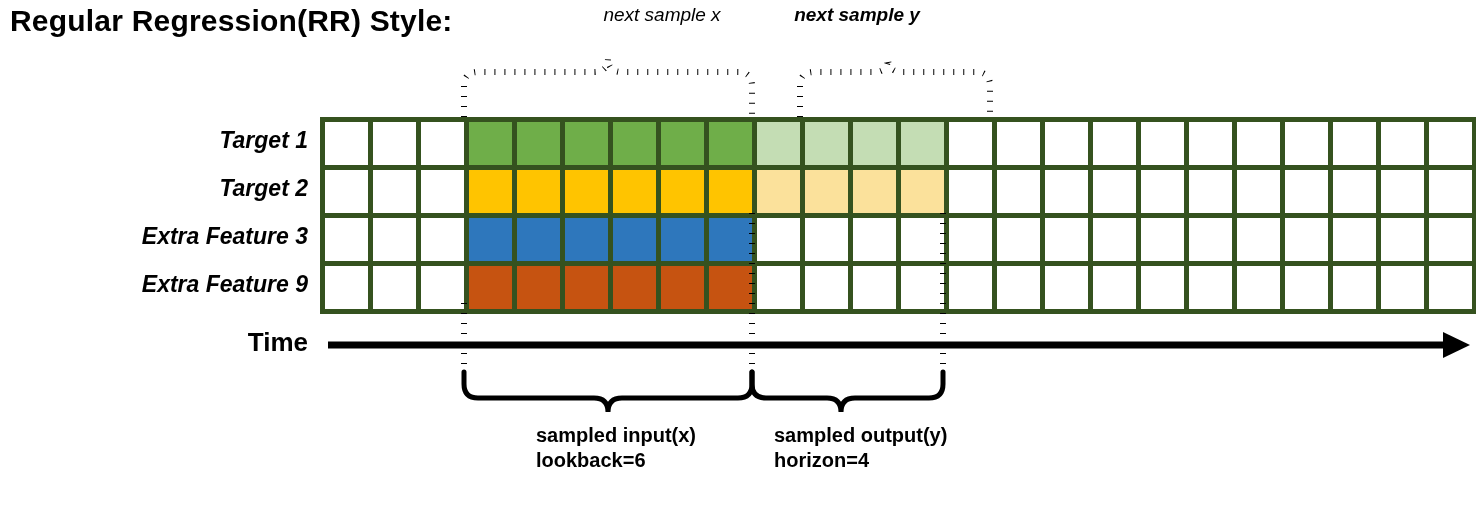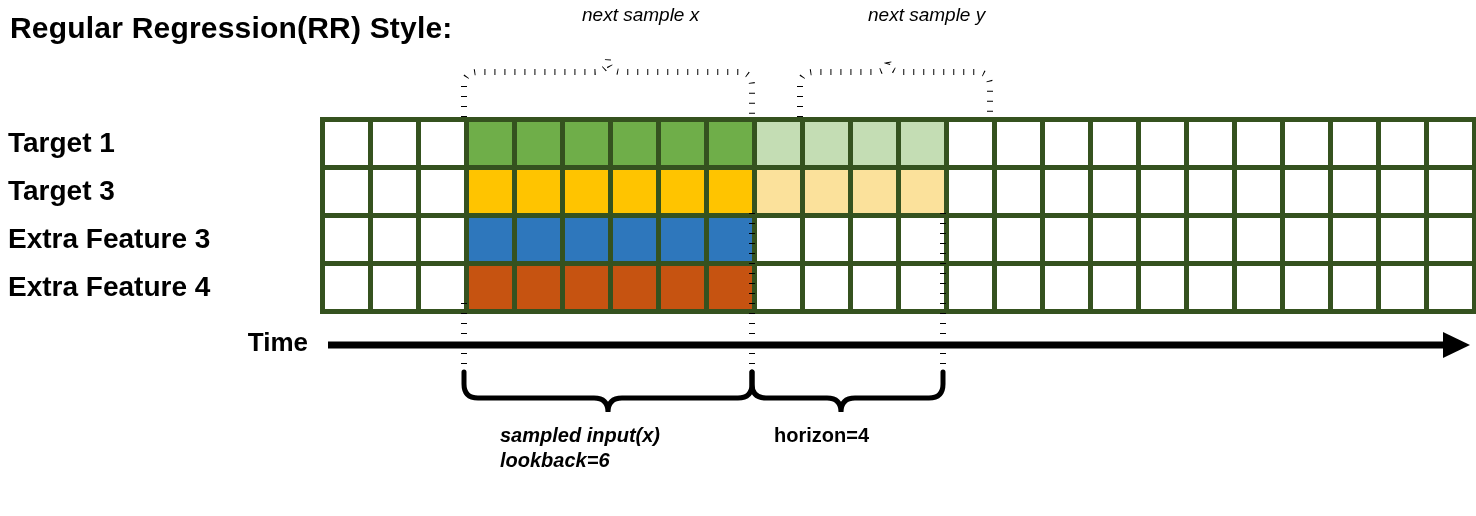--- a/index.html
+++ b/index.html
@@ -5,37 +5,37 @@
   html,body{margin:0;padding:0;background:#ffffff;}
   body{
     width:1476px;height:516px;position:relative;overflow:hidden;
     font-family:"Liberation Sans","DejaVu Sans",sans-serif;
     color:#000000;
   }
   .abs{position:absolute;}
 
   
   #title{
-    left:10px;top:11px;
+    left:10px;top:4px;
     font-size:30px;font-weight:700;letter-spacing:.2px;
     white-space:nowrap;
   }
 
   
   .top-caption{
     font-size:19px;font-style:italic;font-weight:500;
-    white-space:nowrap;
+    white-space:nowrap;text-align:center;
   }
   #cap-x{left:582px;top:4px;width:160px;}
-  #cap-y{left:868px;top:4px;width:152px;}
+  #cap-y{left:781px;top:4px;width:152px;font-weight:bold;}
 
   
   .row-label{
-    font-size:28px;font-weight:700;white-space:nowrap;
-    text-align:left;width:300px;left:8px;
+    font-size:23px;font-weight:700;white-space:nowrap;
+    text-align:right;width:300px;left:8px;font-style:italic;
   }
   #lab-r0{top:127px;}
   #lab-r1{top:175px;}
   #lab-r2{top:223px;}
   #lab-r3{top:271px;}
 
   #time-label{
     left:8px;top:327px;width:300px;text-align:right;
     font-size:26px;font-weight:700;white-space:nowrap;
   }
@@ -52,38 +52,38 @@
   .grid-row + .grid-row{border-top:5px solid #35521F;}
   .cell{
     width:43px;height:43px;background:#ffffff;flex:none;
   }
   .cell + .cell{border-left:5px solid #35521F;}
 
   
   .desc{
     font-size:20px;font-weight:600;line-height:25px;white-space:nowrap;
   }
-  #desc-x{left:500px;top:423px;font-style:italic;}
+  #desc-x{left:536px;top:423px;}
   #desc-y{left:774px;top:423px;}
 
   
   #overlay{left:0;top:0;width:1476px;height:516px;pointer-events:none;}
 </style>
 </head>
 <body>
 
 <div class="abs" id="title">Regular Regression(RR) Style:</div>
 
 <div class="abs top-caption" id="cap-x">next sample x</div>
 <div class="abs top-caption" id="cap-y">next sample y</div>
 
 <div class="abs row-label" id="lab-r0">Target 1</div>
-<div class="abs row-label" id="lab-r1">Target 3</div>
+<div class="abs row-label" id="lab-r1">Target 2</div>
 <div class="abs row-label" id="lab-r2">Extra Feature 3</div>
-<div class="abs row-label" id="lab-r3">Extra Feature 4</div>
+<div class="abs row-label" id="lab-r3">Extra Feature 9</div>
 
 <div class="abs" id="time-label">Time</div>
 
 <div class="abs" id="grid">
     <div class="grid-row">
       <div class="cell" style="background: rgb(255, 255, 255);"></div>
       <div class="cell" style="background: rgb(255, 255, 255);"></div>
       <div class="cell" style="background: rgb(255, 255, 255);"></div>
       <div class="cell" style="background: rgb(111, 174, 73);"></div>
       <div class="cell" style="background: rgb(111, 174, 73);"></div>
@@ -185,20 +185,21 @@
       <div class="cell" style="background: rgb(255, 255, 255);"></div>
       <div class="cell" style="background: rgb(255, 255, 255);"></div>
     </div>
   </div>
 
 <div class="abs desc" id="desc-x">
   <div>sampled input(x)</div>
   <div>lookback=6</div>
 </div>
 <div class="abs desc" id="desc-y">
+  <div>sampled output(y)</div>
   <div>horizon=4</div>
 </div>
 
 <svg class="abs" id="overlay" viewBox="0 0 1476 516">
 
   <path d="M 464,117 L 464,86 Q 464,72 478,72 L 594,72 Q 608,72 608,58 Q 608,72 622,72 L 738,72 Q 752,72 752,86 L 752,117" fill="none" stroke="#000000" stroke-width="6" stroke-linecap="butt" stroke-dasharray="1 9"></path>
 
   <path d="M 800,117 L 800,86 Q 800,72 814,72 L 874,72 Q 888,72 888,58 Q 888,72 902,72 L 976,72 Q 990,72 990,86 L 990,117" fill="none" stroke="#000000" stroke-width="6" stroke-linecap="butt" stroke-dasharray="1 9"></path>
 
   <line x1="464" y1="303" x2="464" y2="372" stroke="#000000" stroke-width="6" stroke-dasharray="1 9"></line>

